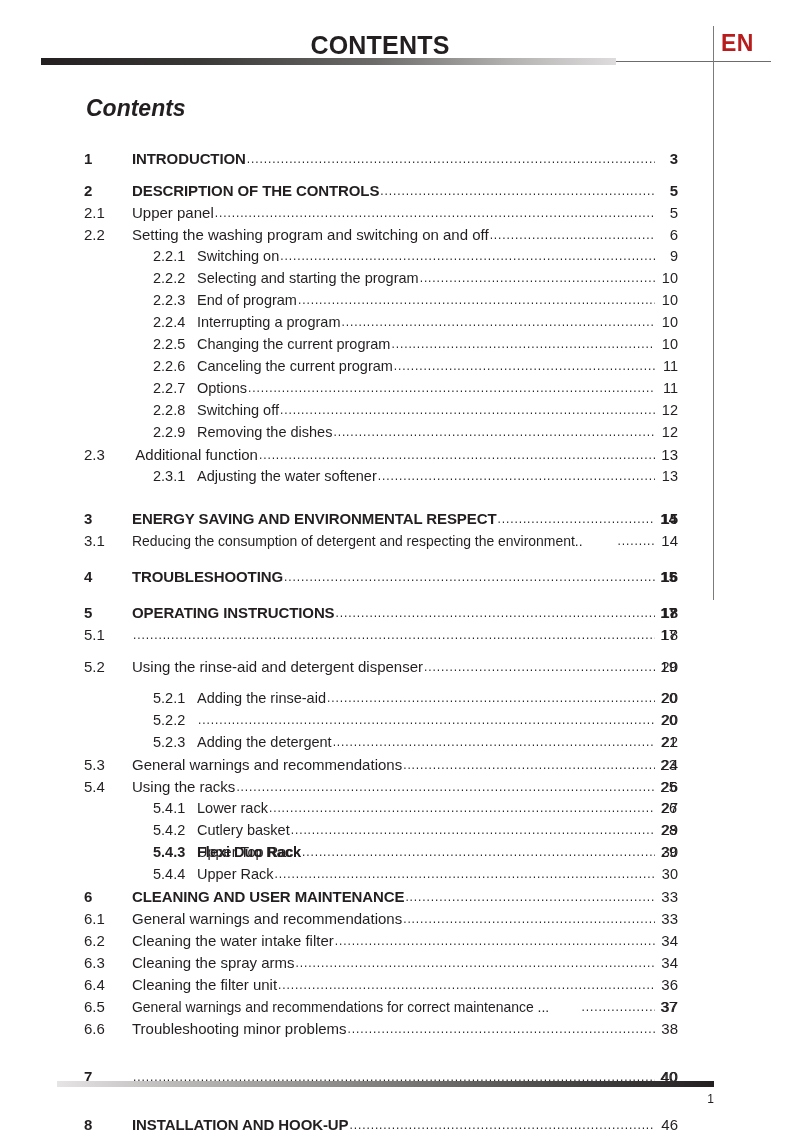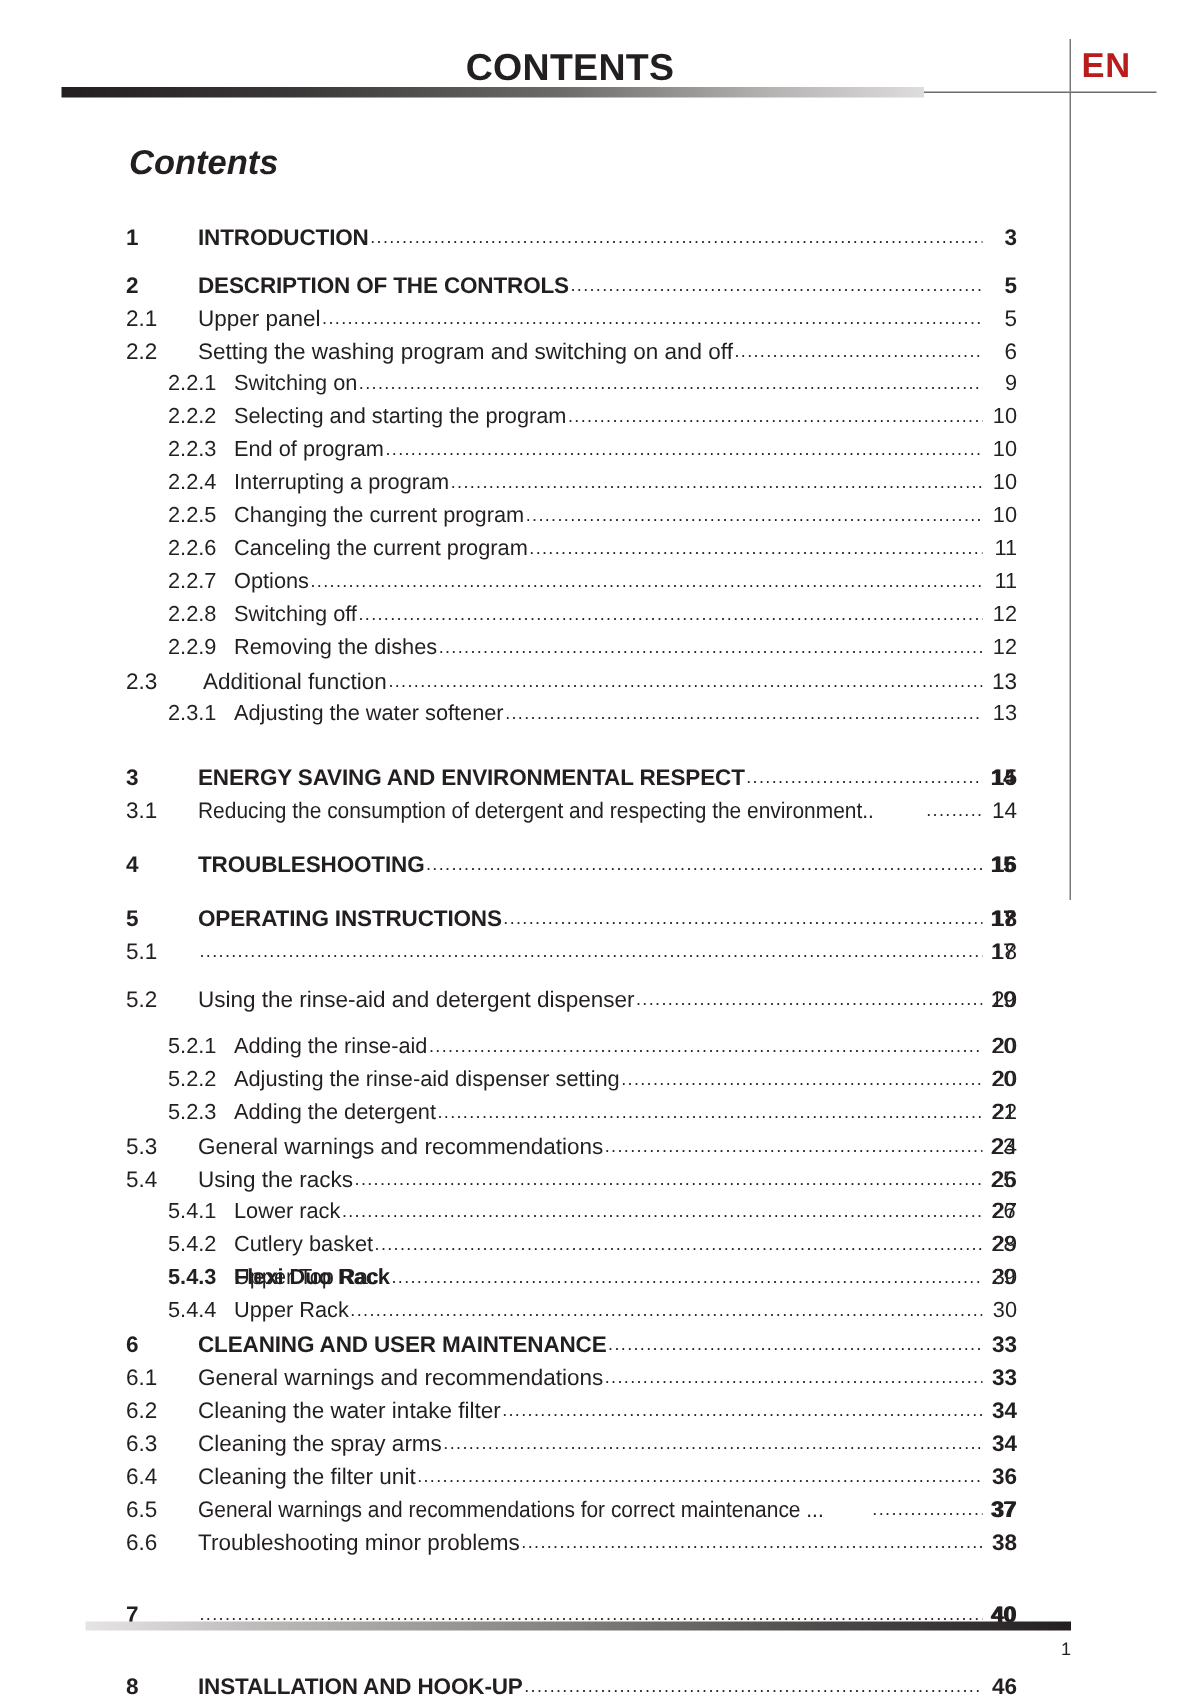--- a/index.html
+++ b/index.html
@@ -122,26 +122,26 @@
   .lvl1 .toc-num   { width: 48px; font-size: 15px; font-weight: bold; }
   .lvl1 .toc-title { font-size: 15px; font-weight: bold; letter-spacing: -0.1px; }
   .lvl1 .toc-page  { font-size: 15px; font-weight: bold; }
 
   .lvl2 { margin-left: 84px; }
   .lvl2 .toc-num   { width: 48px; font-size: 15px; }
   .lvl2 .toc-title { font-size: 15px; }
   .lvl2 .toc-page  { font-size: 15px; }
 
   .lvl3 { margin-left: 84px; }
-  .lvl3 .toc-num   { width: 44px; margin-left: 28px; font-size: 14.5px; }
+  .lvl3 .toc-num   { width: 44px; margin-left: 69px; font-size: 14.5px; }
   .lvl3 .toc-title { font-size: 14.5px; }
   .lvl3 .toc-page  { font-size: 14.5px; }
 
   
-  .pbold .toc-page { font-weight: bold; }
+  .pbold .toc-page { font-weight: normal; }
 
   
   .squeeze .toc-title { transform: scaleX(0.93); transform-origin: left center; display: inline-block; }
 
   
   .gap-sm { height: 10px; }
   .gap-md { height: 14px; }
   .gap-lg { height: 20px; }
   .gap-xl { height: 26px; }
 
@@ -320,21 +320,20 @@
     </div>
     <div class="gap-sm"></div>
     <div class="toc-row lvl3">
       <span class="toc-num">5.2.1</span>
       <span class="toc-title">Adding the rinse-aid</span>
       <span class="toc-leader">............................................................................................................................................................................................................................</span>
       <span class="toc-page">20<span class="ghost">20</span></span>
     </div>
     <div class="toc-row lvl3">
       <span class="toc-num">5.2.2</span>
-      <span class="toc-title">Adjusting the rinse-aid dispenser setting</span>
       <span class="toc-leader">............................................................................................................................................................................................................................</span>
       <span class="toc-page">20<span class="ghost">20</span></span>
     </div>
     <div class="toc-row lvl3">
       <span class="toc-num">5.2.3</span>
       <span class="toc-title">Adding the detergent</span>
       <span class="toc-leader">............................................................................................................................................................................................................................</span>
       <span class="toc-page">22<span class="ghost">21</span></span>
     </div>
     <div class="toc-row lvl2">

